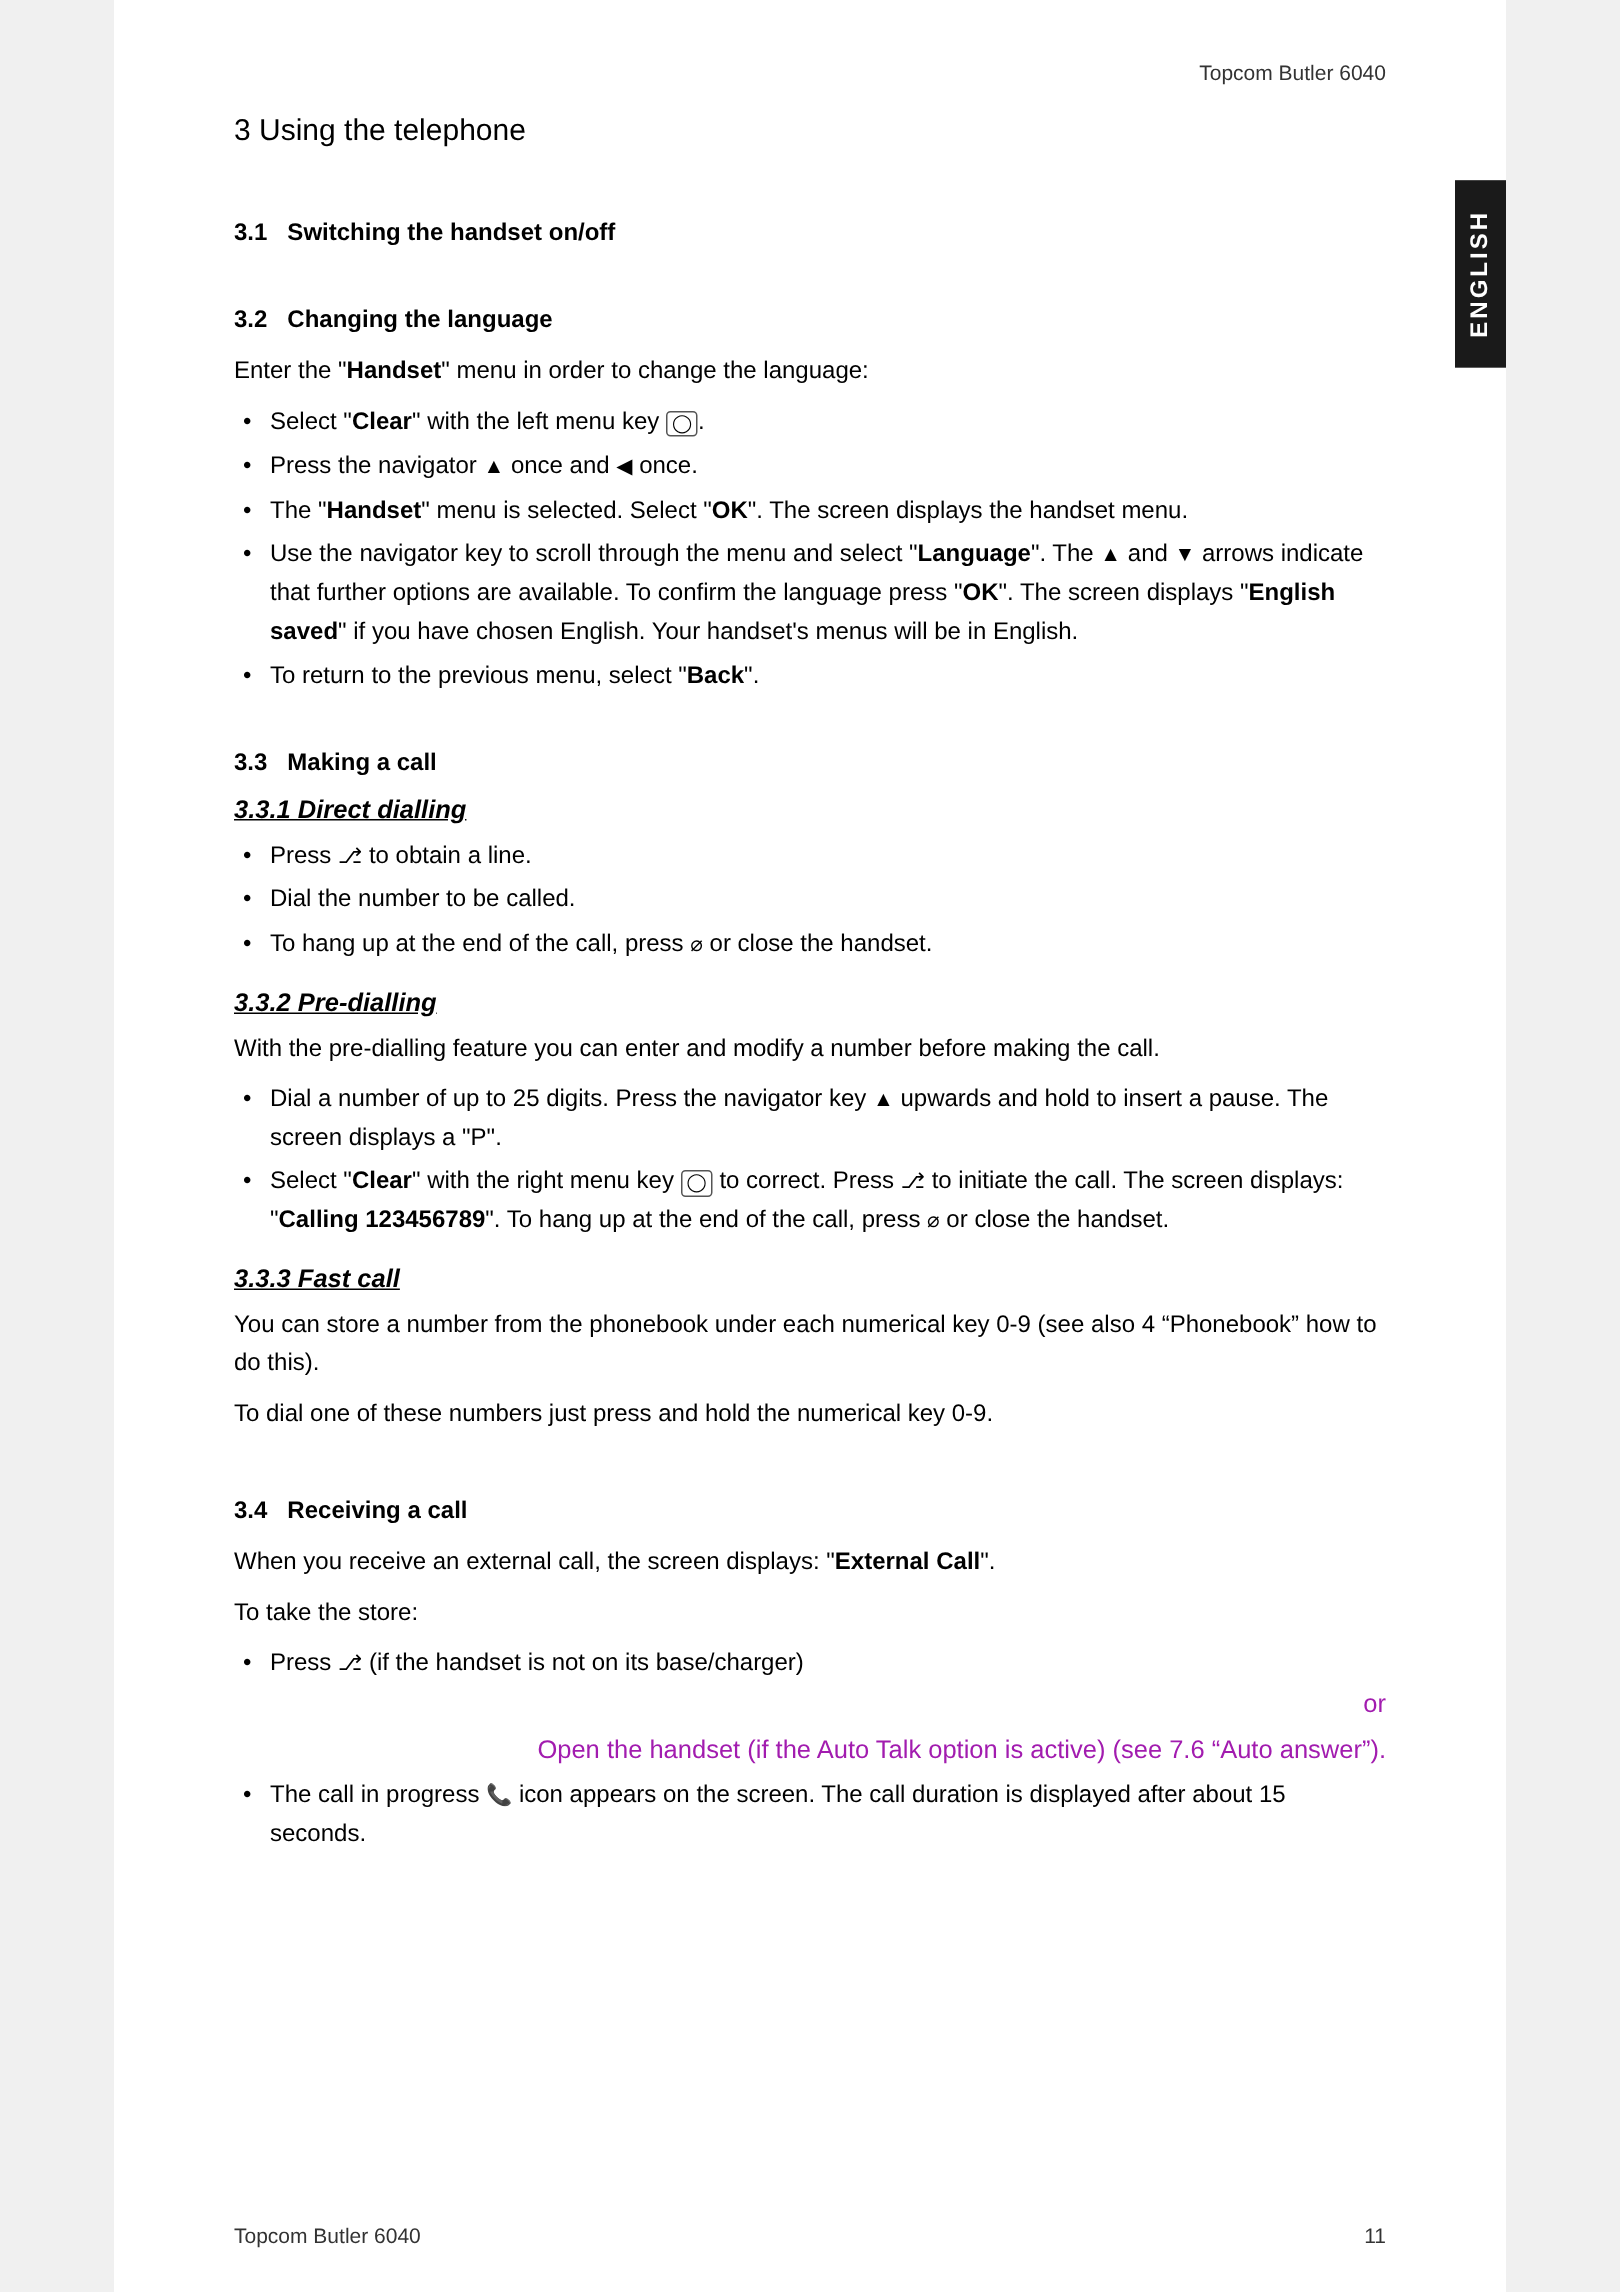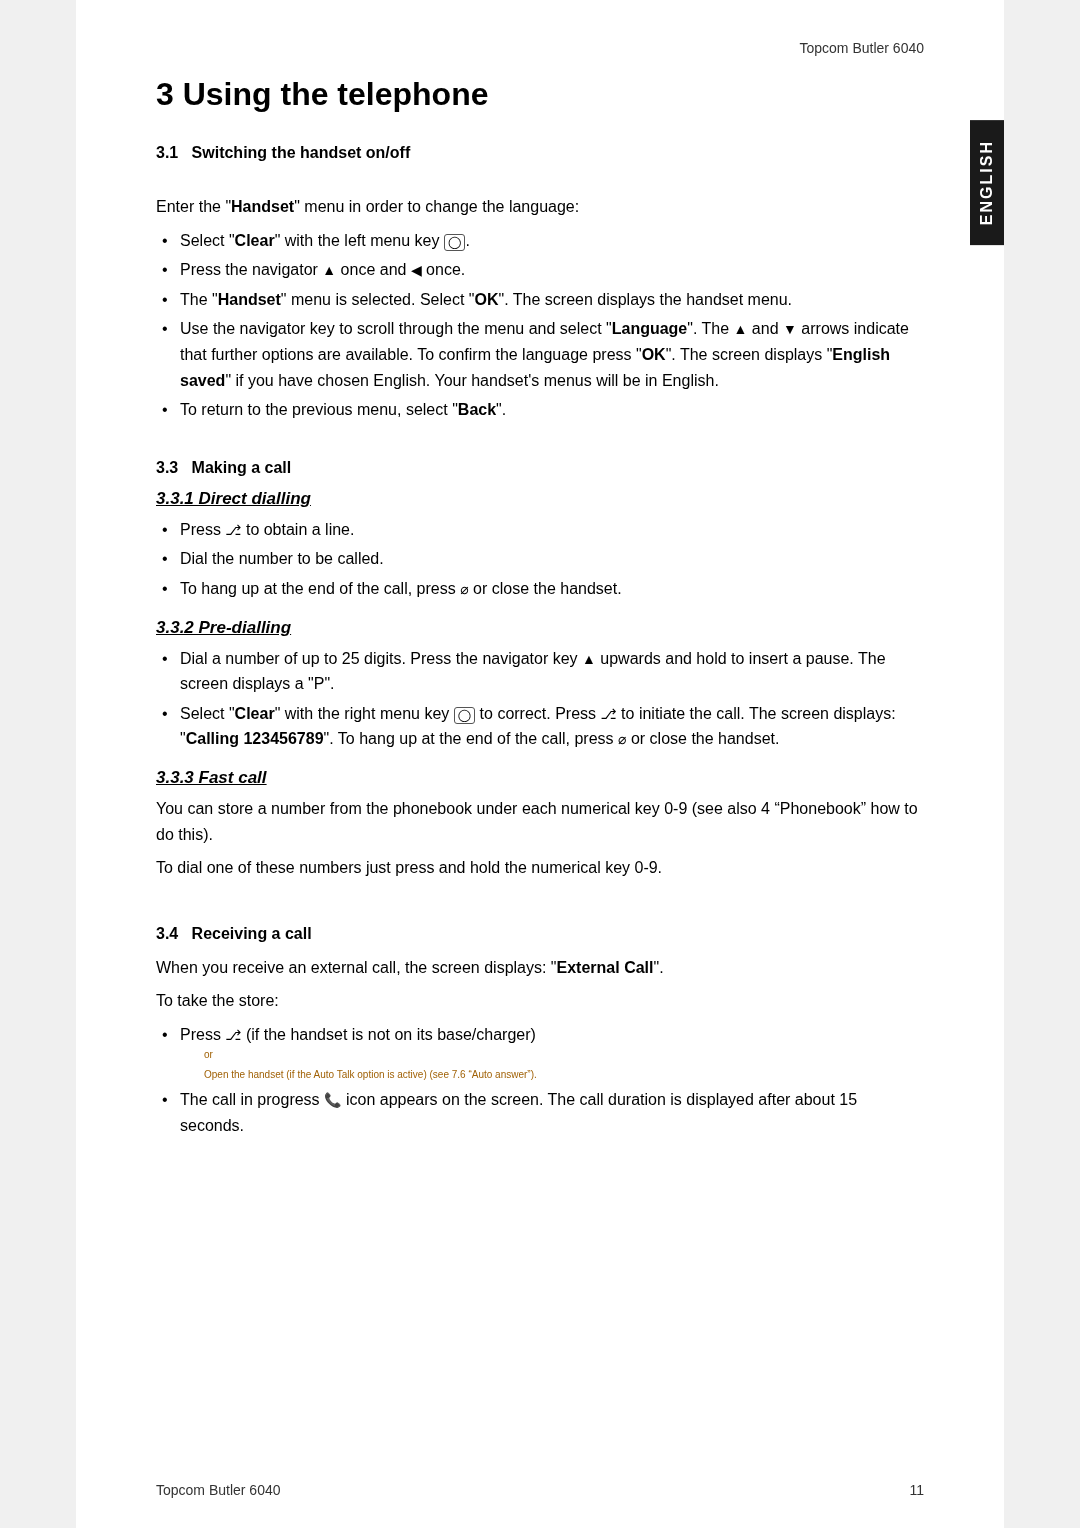--- a/index.html
+++ b/index.html
@@ -51,23 +51,23 @@
       transform: rotate(180deg);
       padding: 20px 8px;
       font-size: 16px;
       font-weight: bold;
       letter-spacing: 2px;
       text-transform: uppercase;
     }
 
     
     .chapter-title {
-      font-size: 32px;
-      font-weight: bold;
-      margin-bottom: 23px;
+      font-size: 20px;
+      font-weight: normal;
+      margin-bottom: 40px;
       color: #000;
       border-bottom: none;
     }
 
     
     .section-heading {
       font-size: 16px;
       font-weight: bold;
       margin-bottom: 12px;
       margin-top: 8px;
@@ -111,24 +111,25 @@
 
     .bullet-list li::before {
       content: "•";
       position: absolute;
       left: 6px;
       font-size: 16px;
     }
 
     .indent-text {
       padding-left: 24px;
-      font-size: 10px;
+      font-size: 17px;
       line-height: 1.6;
-      color: #a16207;
+      color: #a21caf;
       margin-bottom: 4px;
+      text-align: right;
     }
 
     
     .section-block {
       margin-bottom: 20px;
     }
 
     .subsection-block {
       margin-bottom: 16px;
     }
@@ -217,20 +218,21 @@
   <div class="chapter-title">
     <span>3</span>
     <span>   Using the telephone</span>
   </div>
 
   <div class="section-block">
     <div class="section-heading">3.1&nbsp;&nbsp;&nbsp;Switching the handset on/off</div>
   </div>
 
   <div class="section-block">
+    <div class="section-heading">3.2&nbsp;&nbsp;&nbsp;Changing the language</div>
     <div class="body-text">
       Enter the "<strong>Handset</strong>" menu in order to change the language:
     </div>
     <ul class="bullet-list">
       <li>
         Select "<strong>Clear</strong>" with the left menu key <span class="icon-menu">◯</span>.
       </li>
       <li>
         Press the navigator <span class="arrow-up">▲</span> once and <span class="arrow-left">◀</span> once.
       </li>
@@ -259,20 +261,23 @@
           Dial the number to be called.
         </li>
         <li>
           To hang up at the end of the call, press <span class="icon-hangup">⌀</span> or close the handset.
         </li>
       </ul>
     </div>
 
     <div class="subsection-block">
       <div class="subsection-heading">3.3.2 Pre-dialling</div>
+      <div class="body-text">
+        With the pre-dialling feature you can enter and modify a number before making the call.
+      </div>
       <ul class="bullet-list">
         <li>
           Dial a number of up to 25 digits. Press the navigator key <span class="arrow-up">▲</span> upwards and hold to insert a pause. The screen displays a "P".
         </li>
         <li>
           Select "<strong>Clear</strong>" with the right menu key <span class="icon-clear">◯</span> to correct. Press <span class="icon-phone">⎇</span> to initiate the call. The screen displays: "<strong>Calling 123456789</strong>". To hang up at the end of the call, press <span class="icon-hangup">⌀</span> or close the handset.
         </li>
       </ul>
     </div>
 

